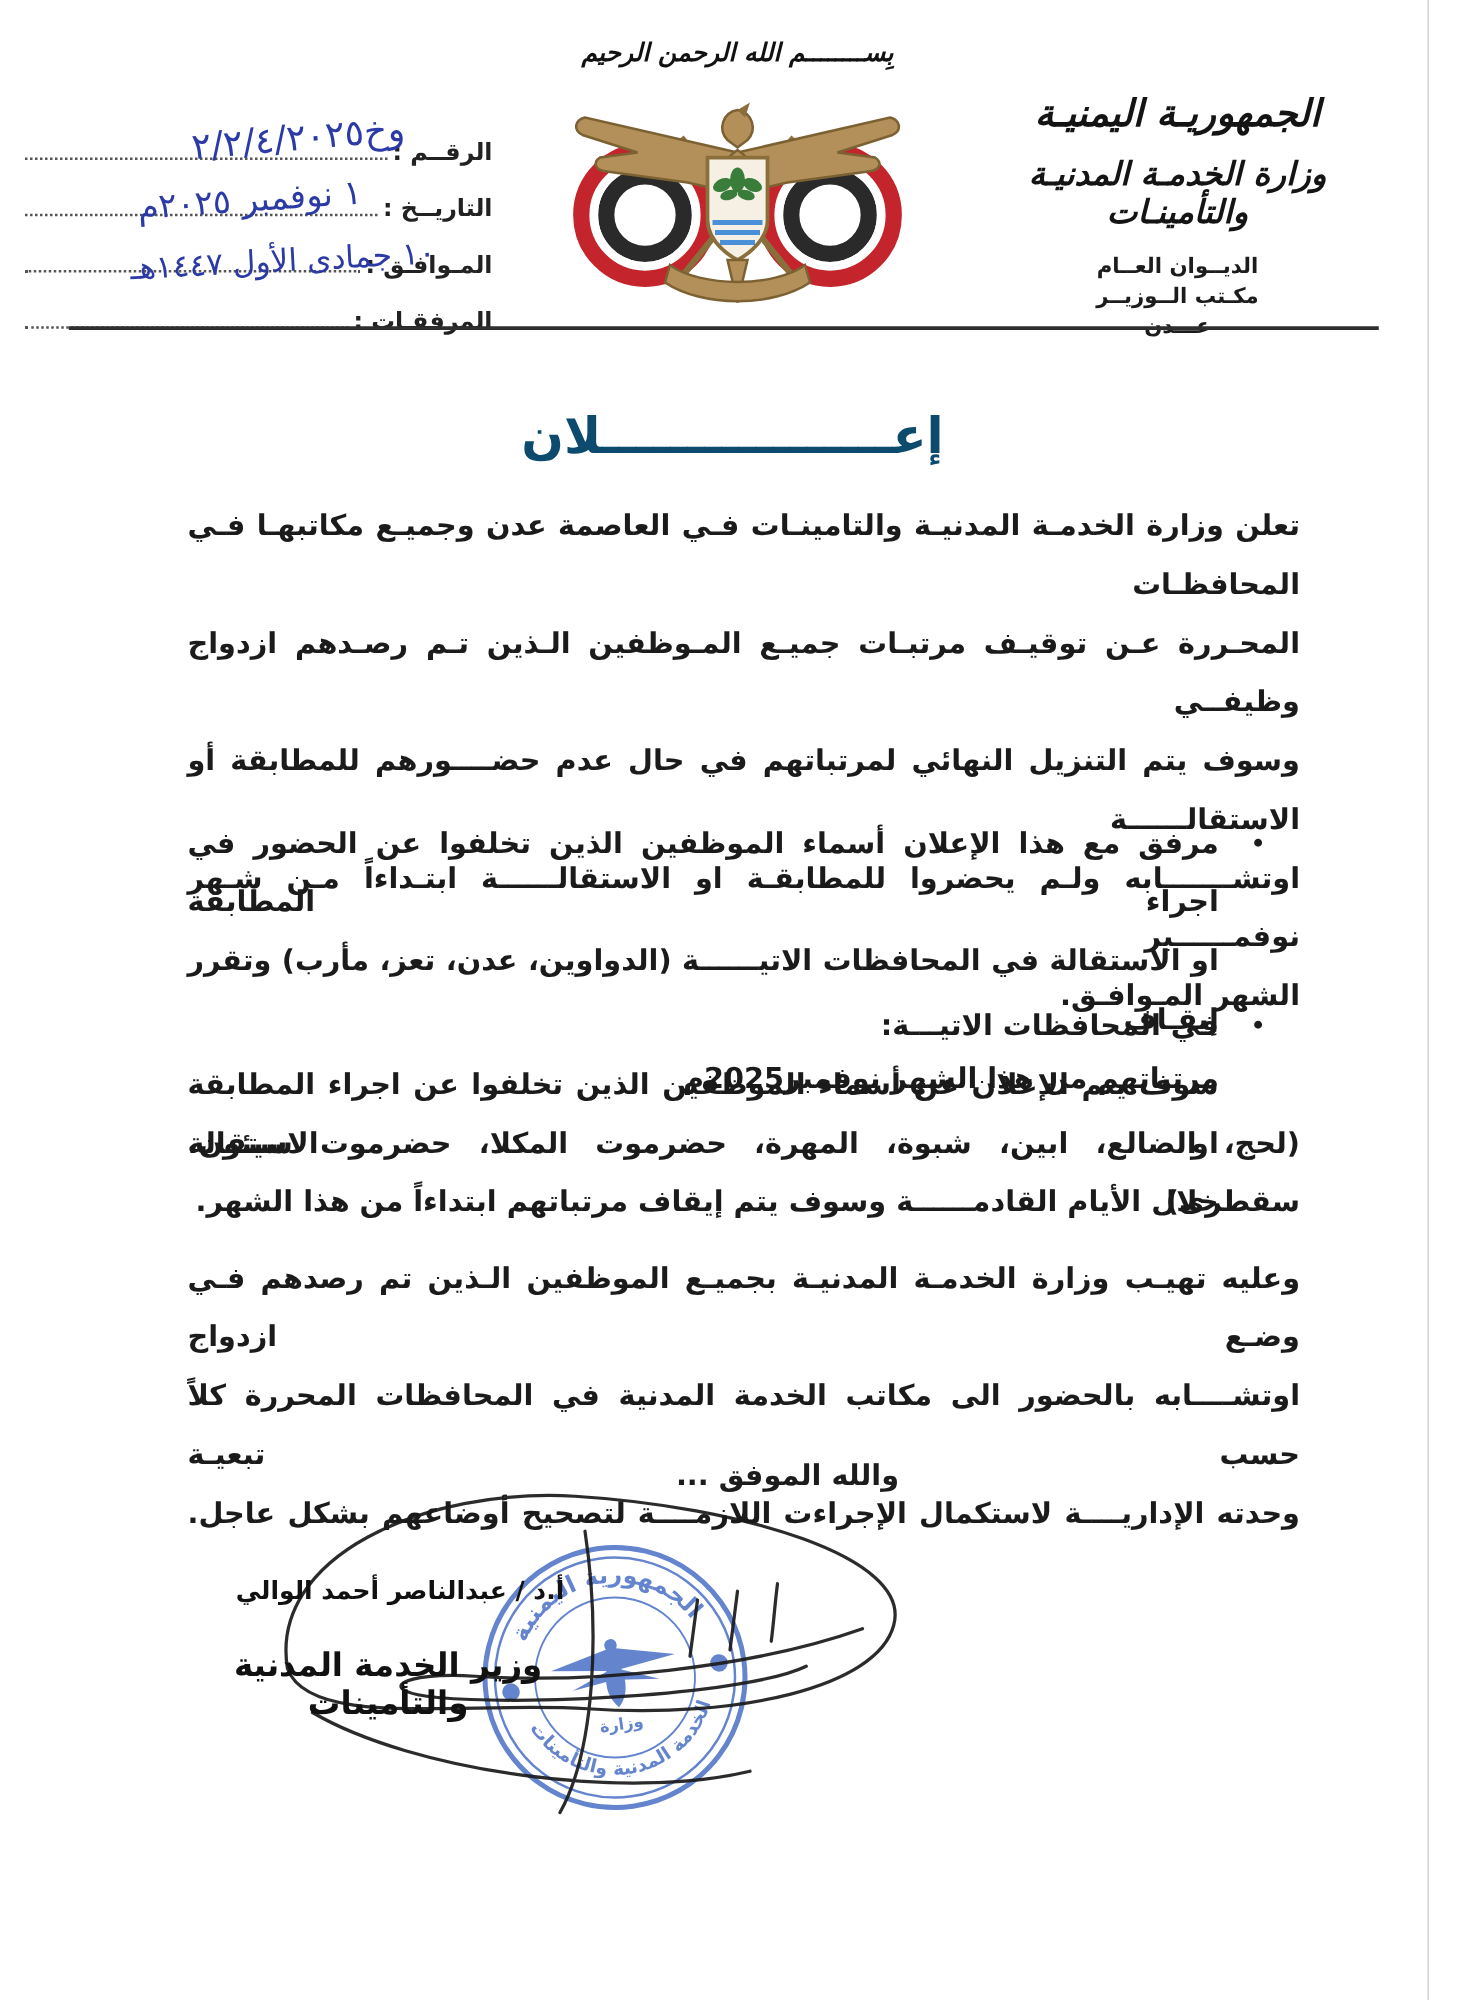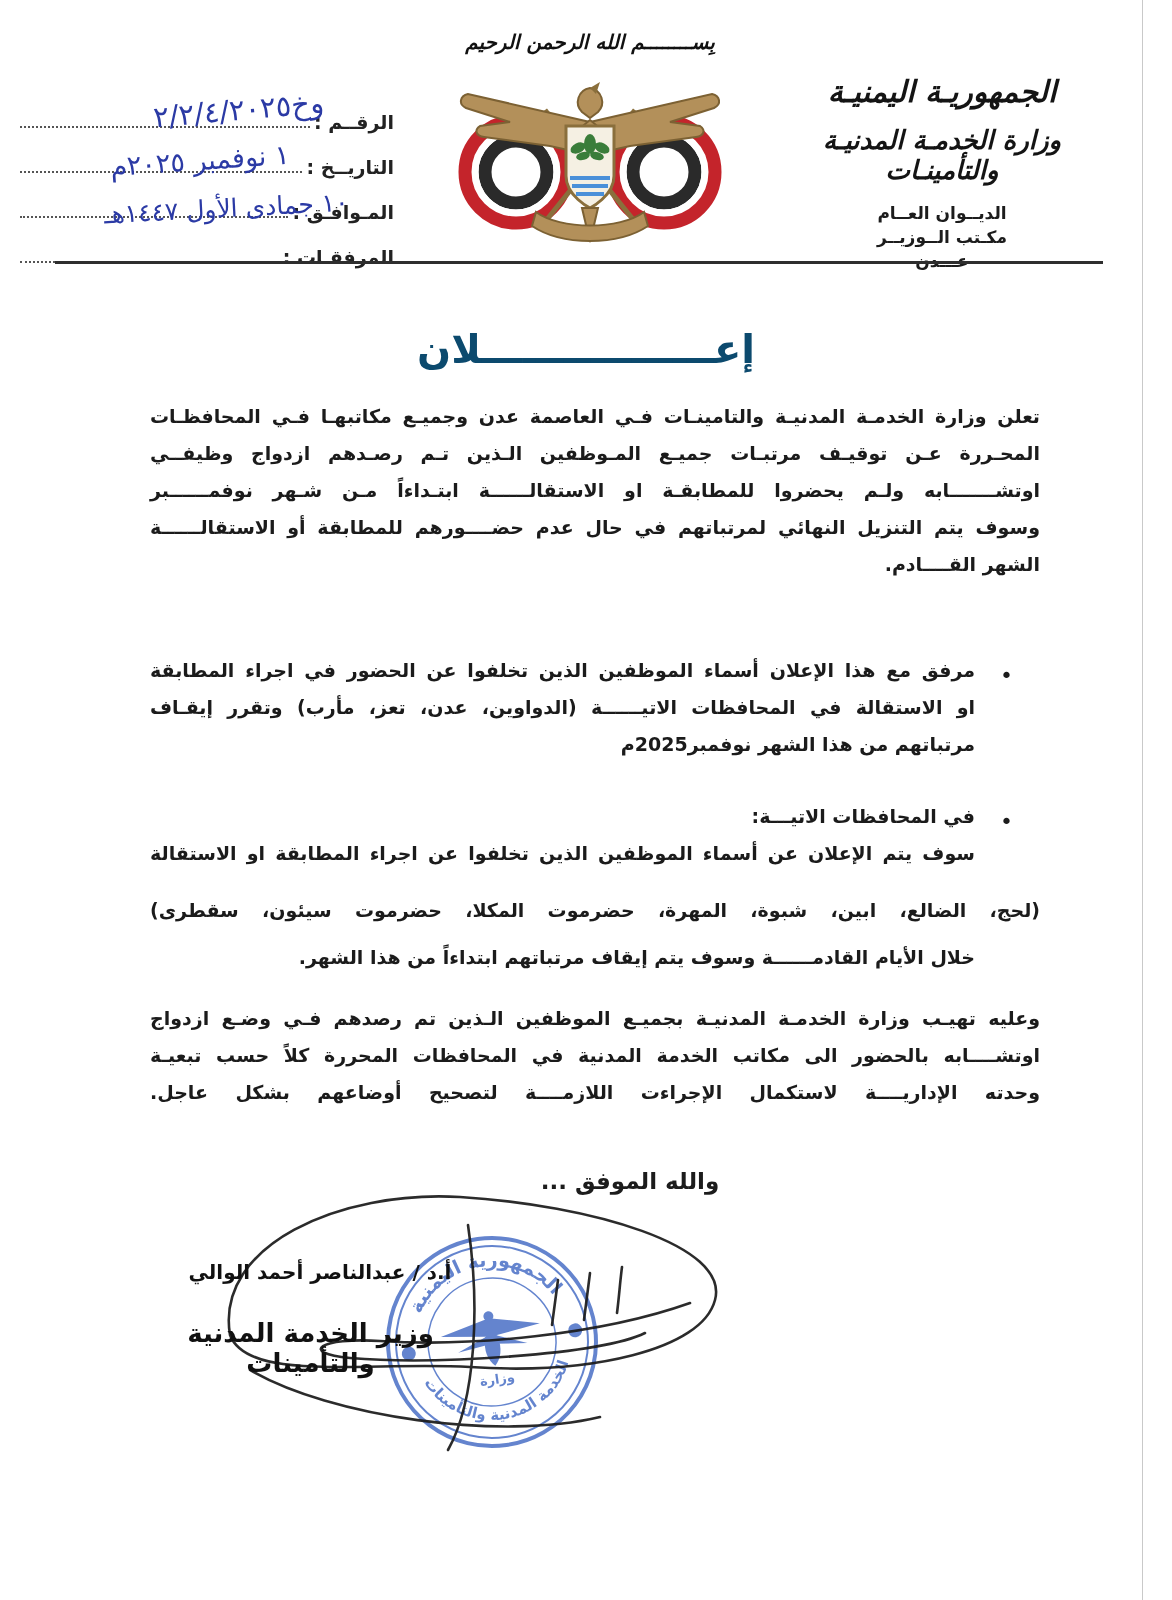--- a/index.html
+++ b/index.html
@@ -22,21 +22,21 @@
   .country{font-size:30px;}
   .ministry{font-size:26px;margin-top:16px;}
   .dept{font-size:17px;font-weight:700;margin-top:18px;letter-spacing:1px;}
   .office{font-size:17px;font-weight:700;margin-top:4px;letter-spacing:1px;}
   .city{font-size:17px;font-weight:700;margin-top:4px;letter-spacing:2px;}
   .hdr-rule{position:absolute;left:55px;top:261px;width:1048px;height:3px;background:#2e2e2e;}
   
   .doc-title{position:absolute;left:0;top:326px;width:100%;text-align:center;direction:rtl;
              font-size:40px;font-weight:700;color:#0c4a6e;}
   
-  .bline{direction:rtl;font-weight:700;font-size:19px;line-height:37px;color:#1b1b1b;
+  .bline{direction:rtl;font-weight:700;font-size:23px;line-height:47px;color:#1b1b1b;
          text-align:justify;text-align-last:justify;}
   .no-stretch{text-align-last:right;}
   .para1{position:absolute;left:150px;top:398px;width:890px;}
   .bullets1{position:absolute;left:150px;top:652px;width:825px;}
   .bullets2{position:absolute;left:150px;top:798px;width:825px;}
   .bullet-li{position:relative;}
   .bullet-dot{position:absolute;right:-38px;top:0;font-size:22px;line-height:47px;}
   .provline{position:absolute;left:150px;top:892px;width:890px;}
   .followline{position:absolute;left:150px;top:939px;width:825px;}
   .para2{position:absolute;left:150px;top:1000px;width:890px;}
@@ -139,23 +139,23 @@
     <div class="city">عـــدن</div>
   </div>
 
   <div class="hdr-rule"></div>
 
   <div class="doc-title">إعـــــــــــــــــلان</div>
 
   <div class="para1">
     <div class="bline">تعلن وزارة الخدمـة المدنيـة والتامينـات فـي العاصمة عدن وجميـع مكاتبهـا فـي المحافظـات</div>
     <div class="bline">المحـررة عـن توقيـف مرتبـات جميـع المـوظفين الـذين تـم رصـدهم ازدواج وظيفــي</div>
+    <div class="bline">وسوف يتم التنزيل النهائي لمرتباتهم في حال عدم حضــــورهم للمطابقة أو الاستقالــــــة</div>
     <div class="bline">اوتشـــــــابه ولـم يحضروا للمطابقـة او الاستقالــــــة ابتـداءاً مـن شـهر نوفمــــــبر</div>
-    <div class="bline">وسوف يتم التنزيل النهائي لمرتباتهم في حال عدم حضــــورهم للمطابقة أو الاستقالــــــة</div>
-    <div class="bline no-stretch">الشهر القــــادم.</div>
+    <div class="bline no-stretch">الشهر المـوافـق.</div>
   </div>
 
   <div class="bullets1">
     <div class="bullet-li">
       <span class="bullet-dot">•</span>
       <div class="bline">مرفق مع هذا الإعلان أسماء الموظفين الذين تخلفوا عن الحضور في اجراء المطابقة</div>
       <div class="bline">او الاستقالة في المحافظات الاتيــــــة (الدواوين، عدن، تعز، مأرب) وتقرر إيقـاف</div>
       <div class="bline no-stretch">مرتباتهم من هذا الشهر نوفمبر2025م</div>
     </div>
   </div>

